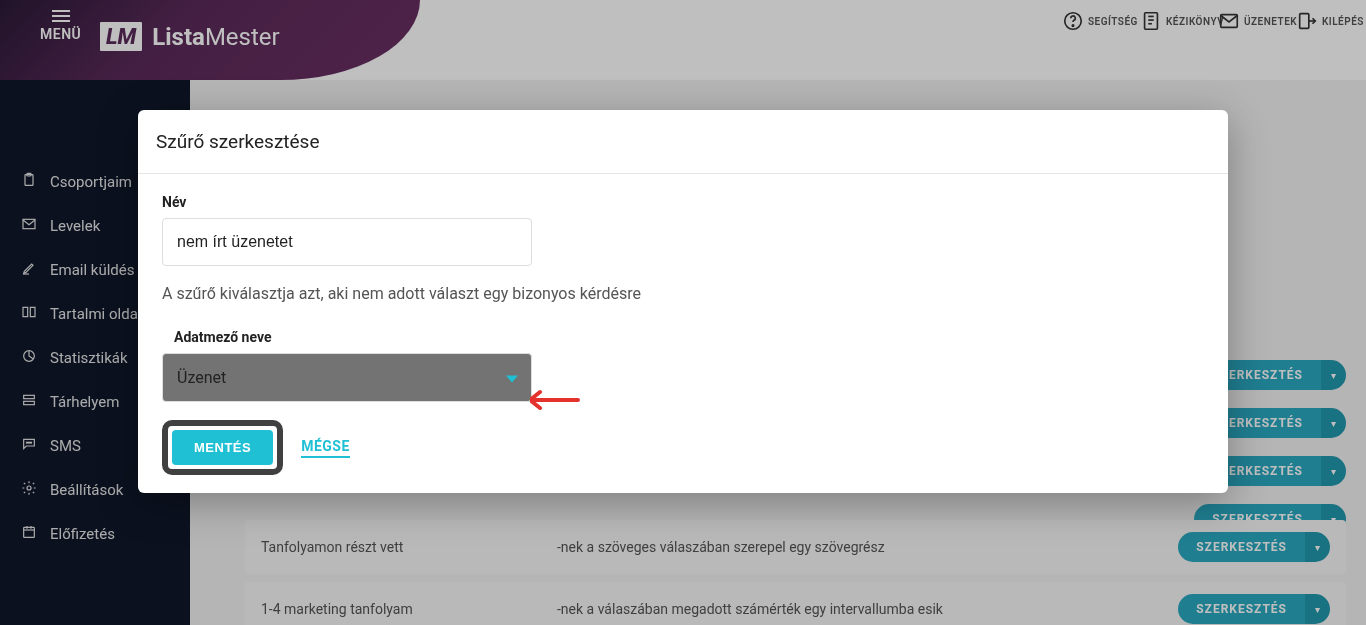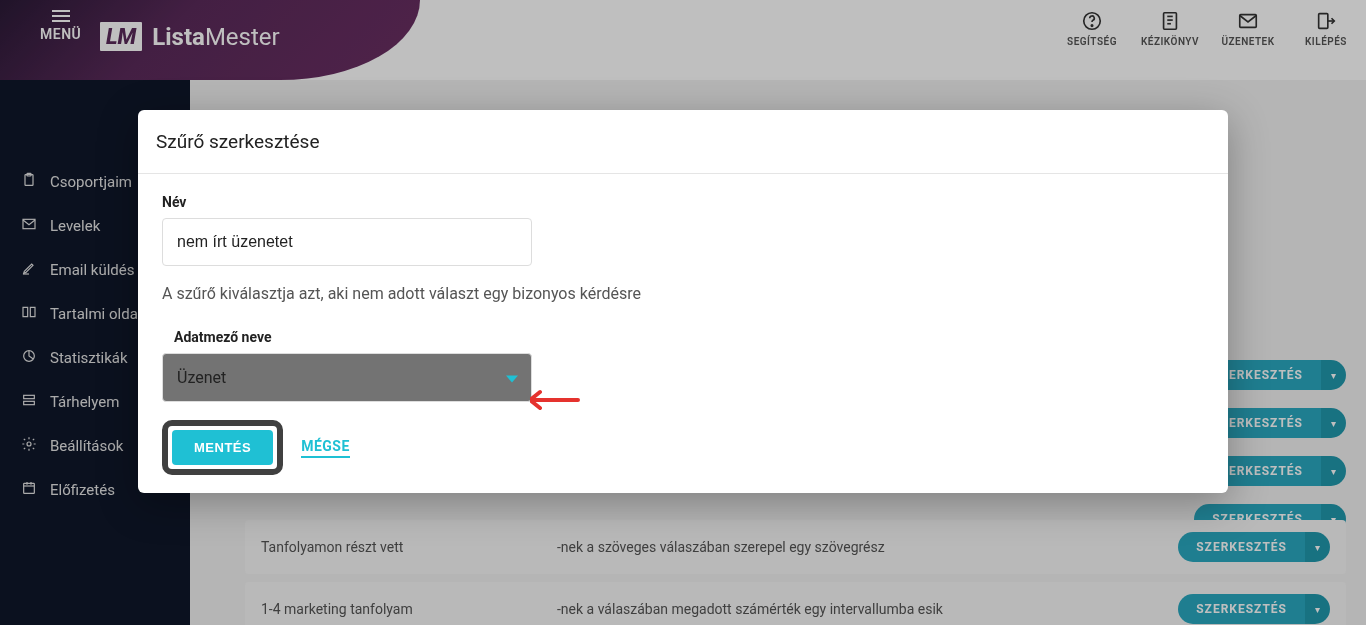--- a/index.html
+++ b/index.html
@@ -30,21 +30,21 @@
     background: #fff; color: #5a2a5a; padding: 2px 6px; border-radius: 1px;
     font-style: italic; font-weight: 800; font-size: 22px;
   }
   .logo-text { font-size: 24px; }
   .logo-text .light { font-weight: 400; }
 
   .header-right {
     position: absolute; right: 10px; top: 10px; display: flex; gap: 18px;
   }
   .header-icon {
-    display: flex; flex-direction: column; align-items: center; gap: 4px;
+    display: flex; flex-direction: row; align-items: center; gap: 4px;
     font-size: 10px; font-weight: 600; color: #555; letter-spacing: 0.5px;
     text-align: center; width: 60px;
   }
   .header-icon .ic { font-size: 20px; color: #333; height: 22px; display:flex; align-items:center; justify-content:center; }
 
   
   .sidebar {
     position: absolute; top: 80px; left: 0; width: 190px; bottom: 0;
     background: #0f172a; color: #e5e5e5; padding-top: 80px; z-index: 4;
   }
@@ -245,20 +245,31 @@
     <span>Statisztikák</span>
   </div>
   <div class="sidebar-item">
     <span class="ic">
       <svg width="16" height="16" viewBox="0 0 24 24" fill="none" stroke="#e5e5e5" stroke-width="1.8">
           <rect x="4" y="5" width="16" height="5"></rect>
           <rect x="4" y="14" width="16" height="5"></rect>
         </svg>
     </span>
     <span>Tárhelyem</span>
+  </div>
+  <div class="sidebar-item">
+    <span class="ic">
+      <svg width="16" height="16" viewBox="0 0 24 24" fill="none" stroke="#e5e5e5" stroke-width="1.8">
+          <path d="M4 5h16v10H8l-4 4V5z"></path>
+          <circle cx="9" cy="10" r="0.8" fill="#e5e5e5"></circle>
+          <circle cx="12" cy="10" r="0.8" fill="#e5e5e5"></circle>
+          <circle cx="15" cy="10" r="0.8" fill="#e5e5e5"></circle>
+        </svg>
+    </span>
+    <span>SMS</span>
   </div>
   <div class="sidebar-item">
     <span class="ic">
       <svg width="16" height="16" viewBox="0 0 24 24" fill="none" stroke="#e5e5e5" stroke-width="1.8">
           <circle cx="12" cy="12" r="3"></circle>
           <path d="M12 2v3M12 19v3M4.2 4.2l2.1 2.1M17.7 17.7l2.1 2.1M2 12h3M19 12h3M4.2 19.8l2.1-2.1M17.7 6.3l2.1-2.1"></path>
         </svg>
     </span>
     <span>Beállítások</span>
   </div>

